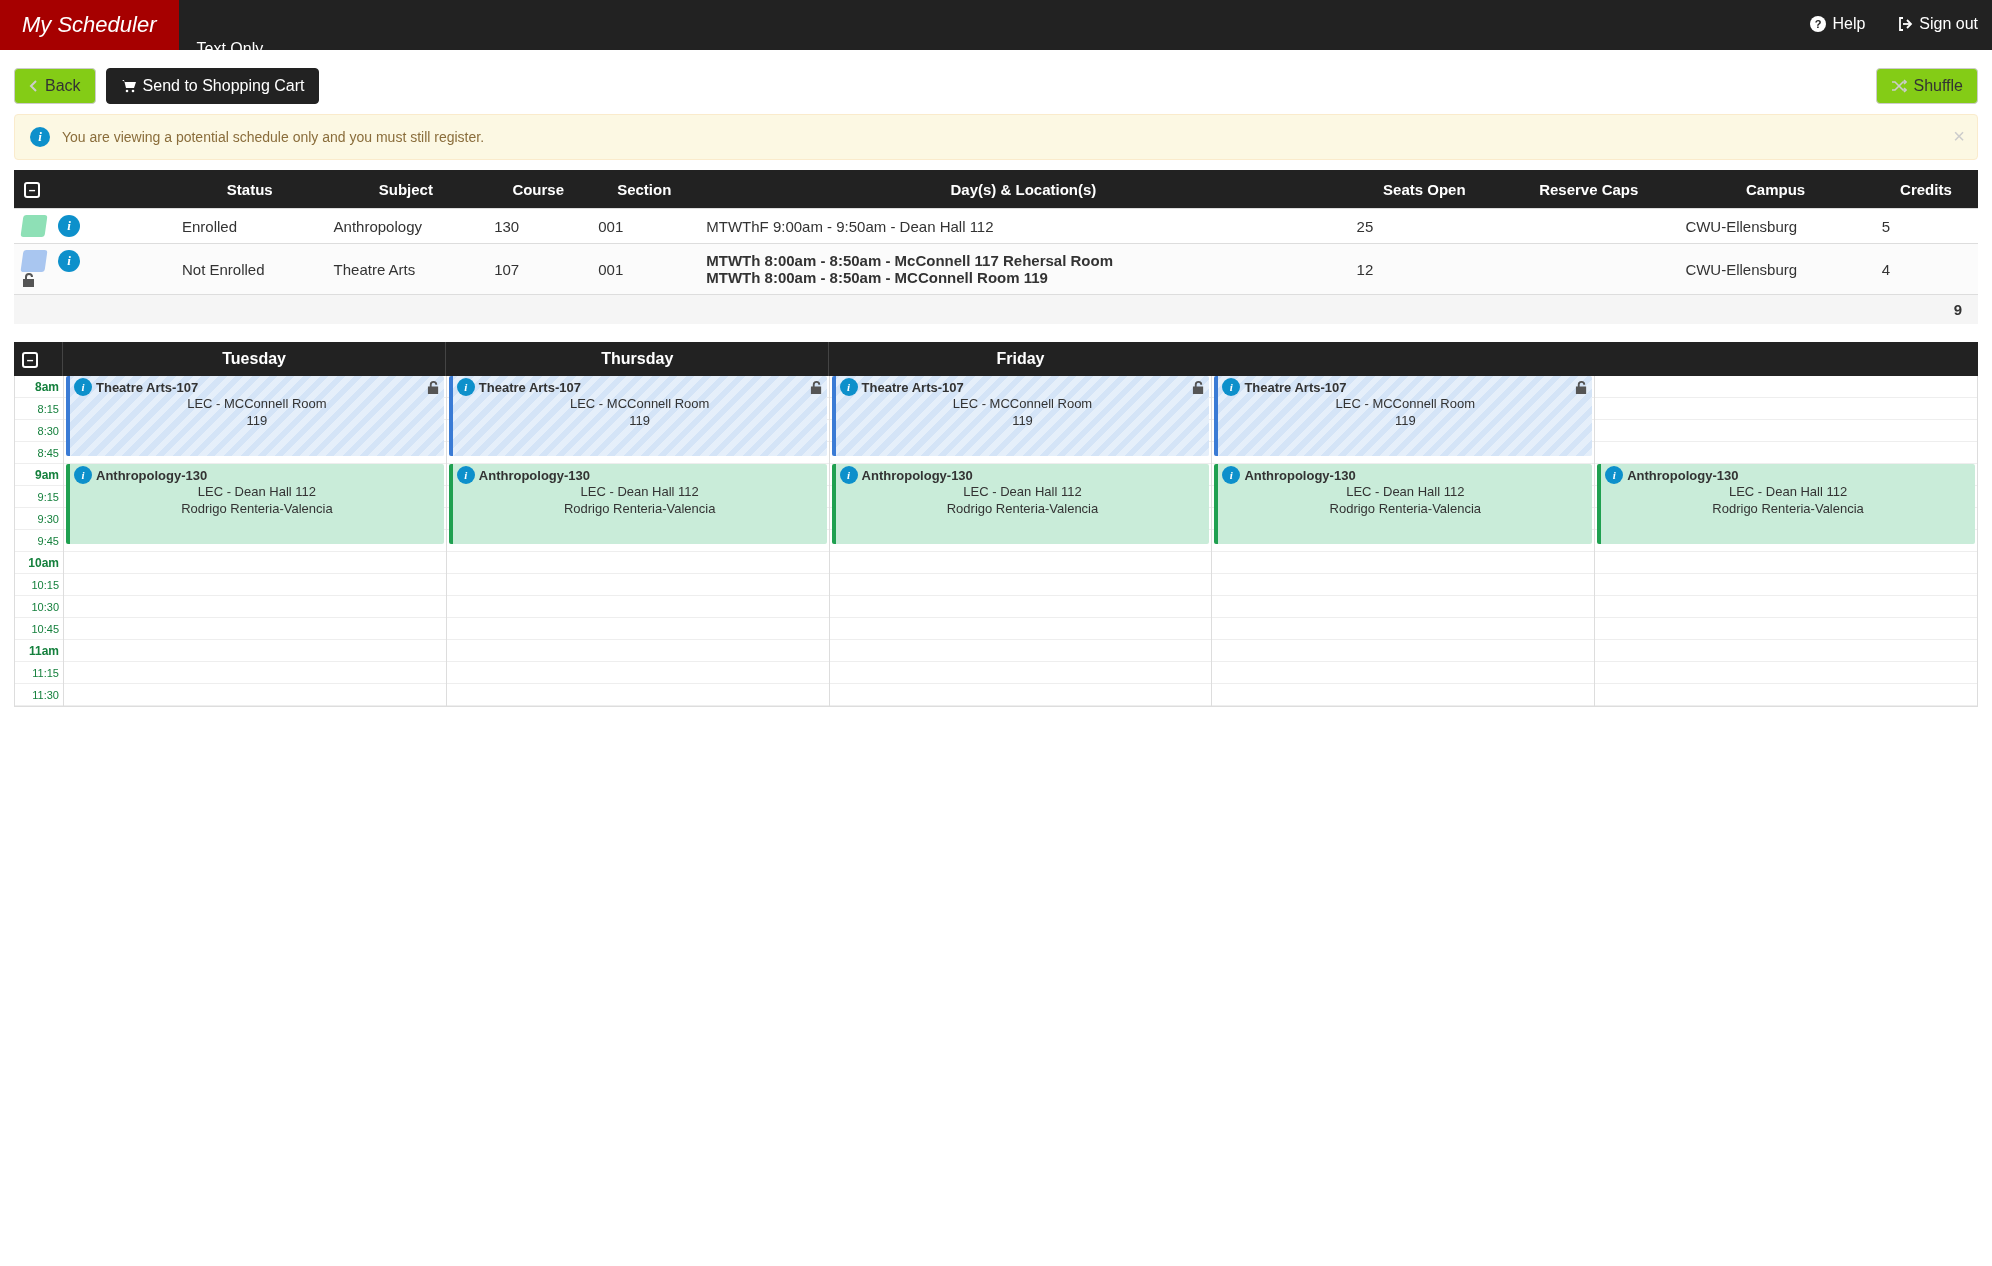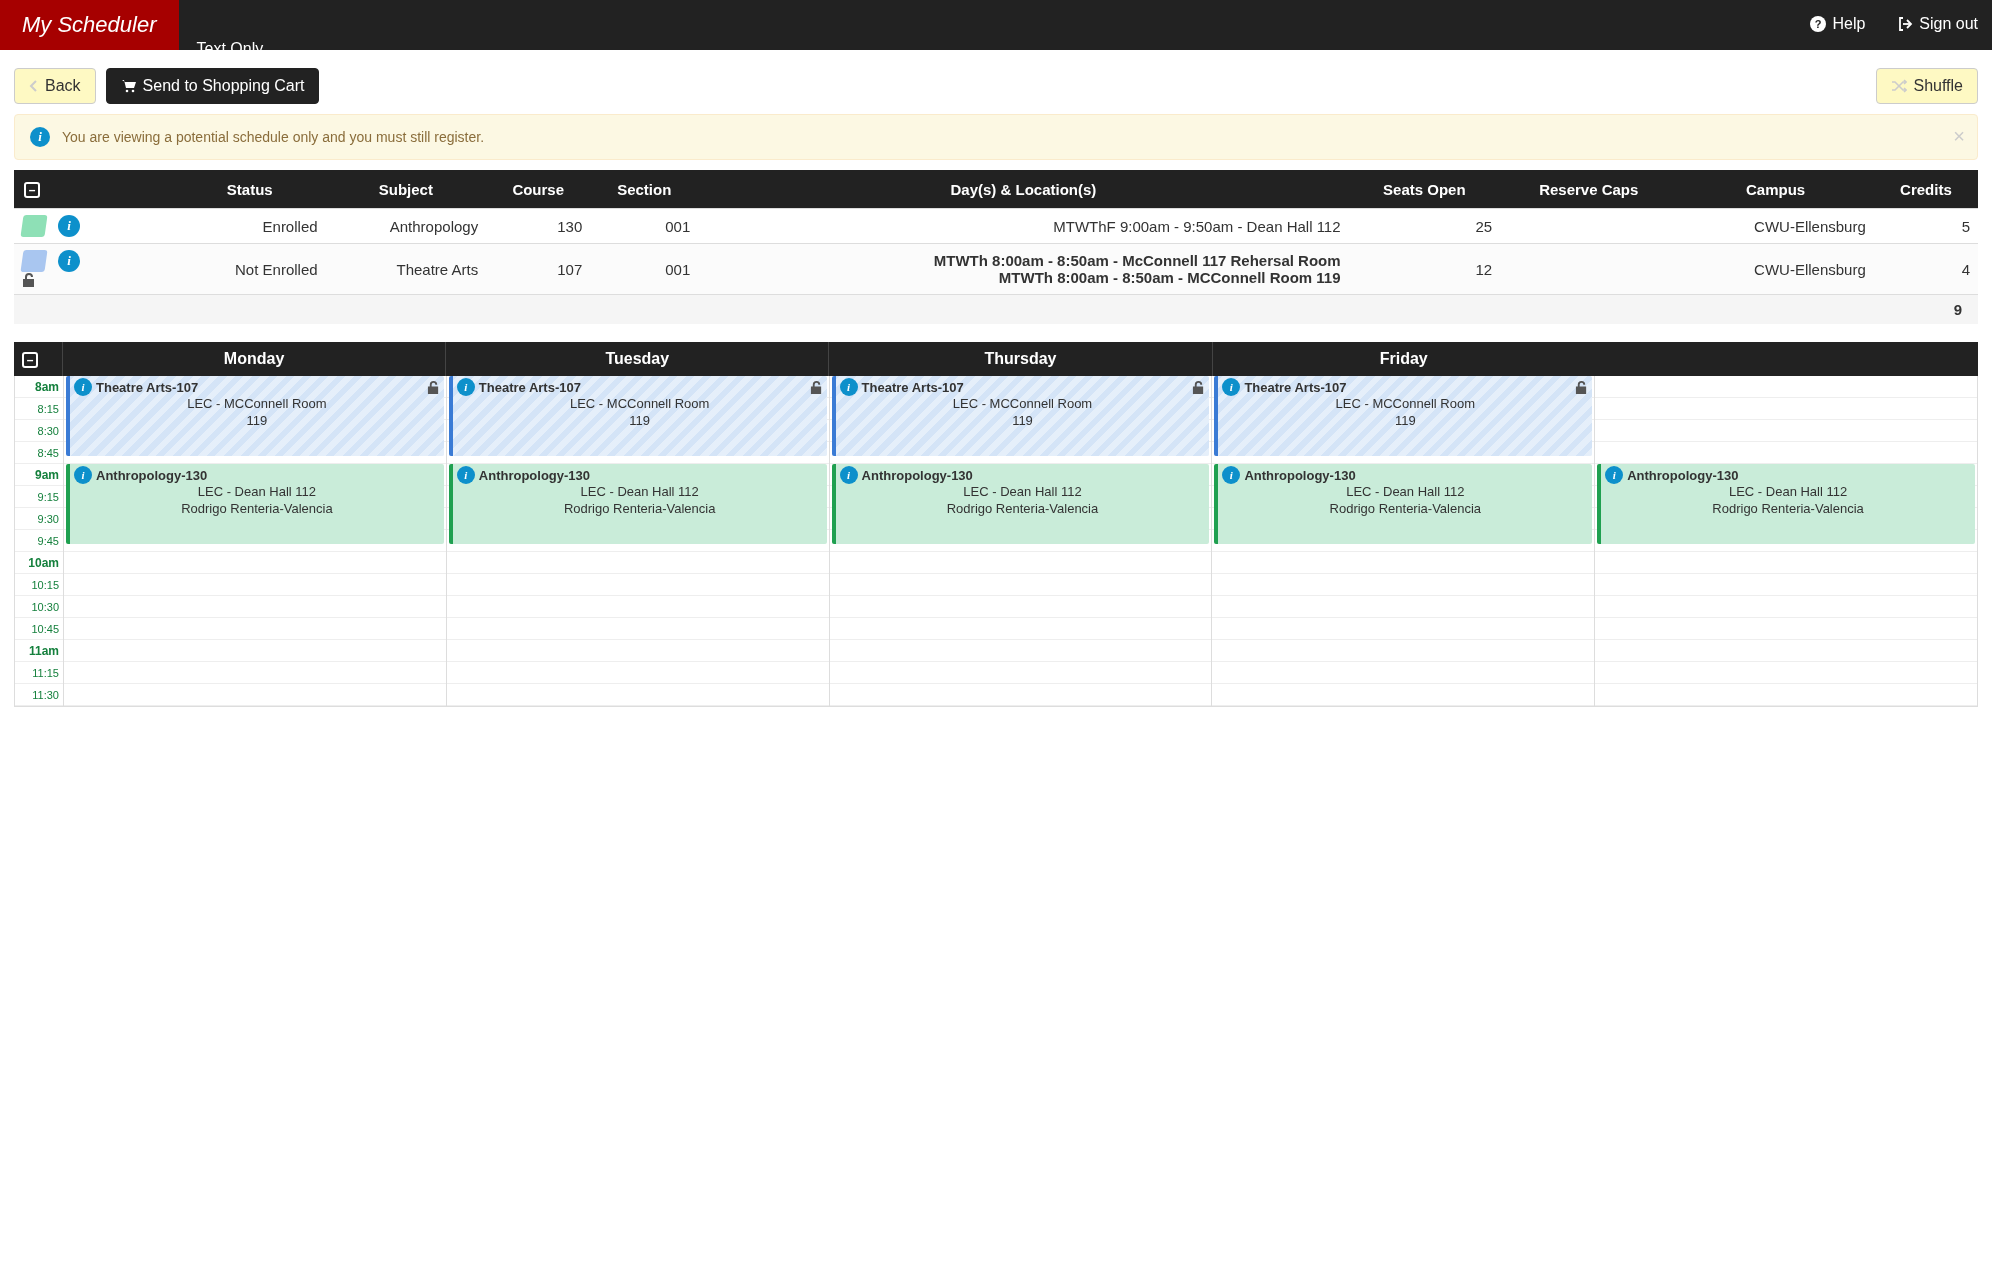--- a/index.html
+++ b/index.html
@@ -8,37 +8,37 @@
 
 .navbar { background: #222; height: 50px; display: flex; align-items: center; color: #fff; }
 .navbar-brand { background: #a60000; color: #fff; font-size: 22px; font-weight: 500; height: 50px; display: flex; align-items: center; padding: 0 22px; font-style: italic; }
 .navbar-link { color: #fff; padding: 0 18px; font-size: 16px; text-decoration: none; margin-top: 48px; }
 .navbar-spacer { flex: 1; }
 .navbar-right a { color: #fff; padding: 0 14px; font-size: 16px; text-decoration: none; display: inline-flex; align-items: center; gap: 6px; }
 
 
 .toolbar { padding: 18px 14px 10px; display: flex; align-items: center; gap: 10px; }
 .btn { display: inline-flex; align-items: center; gap: 6px; padding: 8px 14px; font-size: 16px; border-radius: 4px; border: 1px solid #ccc; background: #fff; cursor: pointer; }
-.btn-default { background: #fef9c3; color: #333; border-color: #ccc; justify-content: space-between; }
+.btn-default { background: #84cc16; color: #333; border-color: #ccc; justify-content: space-between; }
 .btn-dark { background: #222; color: #fff; border-color: #222; }
 .toolbar-spacer { flex: 1; }
 
 
 .alert-wrap { padding: 0 14px 10px; }
 .alert { background: #fcf8e3; border: 1px solid #faebcc; color: #8a6d3b; padding: 12px 15px; border-radius: 4px; display: flex; align-items: center; position: relative; }
 .alert .info-icon { width: 20px; height: 20px; border-radius: 50%; background: #0d90cb; color: #fff; font-weight: bold; font-style: italic; font-family: Georgia, serif; display: inline-flex; align-items: center; justify-content: center; font-size: 13px; margin-right: 12px; flex-shrink:0; }
 .alert .close { position: absolute; right: 12px; top: 10px; color: #ccc; font-size: 20px; background: none; border: none; cursor: pointer; }
 
 
 .table-wrap { padding: 0 14px; }
 table.course-table { width: 100%; border-collapse: collapse; }
 .course-table thead { background: #222; color: #fff; }
 .course-table th { padding: 10px 8px; font-weight: 600; text-align: center; font-size: 15px; }
 .course-table th:first-child { text-align: left; padding-left: 10px; }
-.course-table td { padding: 6px 8px; text-align: right; border-top: 1px solid #ddd; font-size: 15px; vertical-align: middle; }
+.course-table td { padding: 6px 8px; text-align: left; border-top: 1px solid #ddd; font-size: 15px; vertical-align: middle; }
 .course-table tbody tr:nth-child(2) td { background: #fbfbfb; }
 .course-table tfoot td { background: #f5f5f5; font-weight: bold; text-align: right; padding-right: 16px; }
 .color-swatch { display: inline-block; width: 24px; height: 22px; border-radius: 3px; vertical-align: middle; transform: skewX(-8deg); }
 .swatch-green { background: #8ee0b6; }
 .swatch-blue { background: #a9c6f0; }
 .row-info-icon { width: 22px; height: 22px; border-radius: 50%; background: #0d90cb; color: #fff; font-weight: bold; font-style: italic; font-family: Georgia, serif; display: inline-flex; align-items: center; justify-content: center; font-size: 13px; vertical-align: middle; cursor: pointer; }
 .lock-icon { color: #555; font-size: 15px; }
 .collapse-box { width: 16px; height: 16px; border: 2px solid #fff; border-radius: 3px; display: inline-flex; align-items: center; justify-content: center; color: #fff; font-size: 12px; line-height: 1; }
 
 
@@ -201,21 +201,20 @@
         </tr>
     </tfoot>
   </table>
 </div>
 
 <div class="calendar-wrap" style="position:relative;">
   <div class="cal-header">
     <div class="cal-header-cell">
       <span class="collapse-box">–</span>
     </div>
-    <div class="cal-header-cell">Monday</div>
     <div class="cal-header-cell">Tuesday</div>
     <div class="cal-header-cell">Thursday</div>
     <div class="cal-header-cell">Friday</div>
   </div>
   <div class="cal-body" id="cal-body">
       <div class="time-col">
         <div class="time-slot hour">8am</div>
         <div class="time-slot">8:15</div>
         <div class="time-slot">8:30</div>
         <div class="time-slot">8:45</div>

